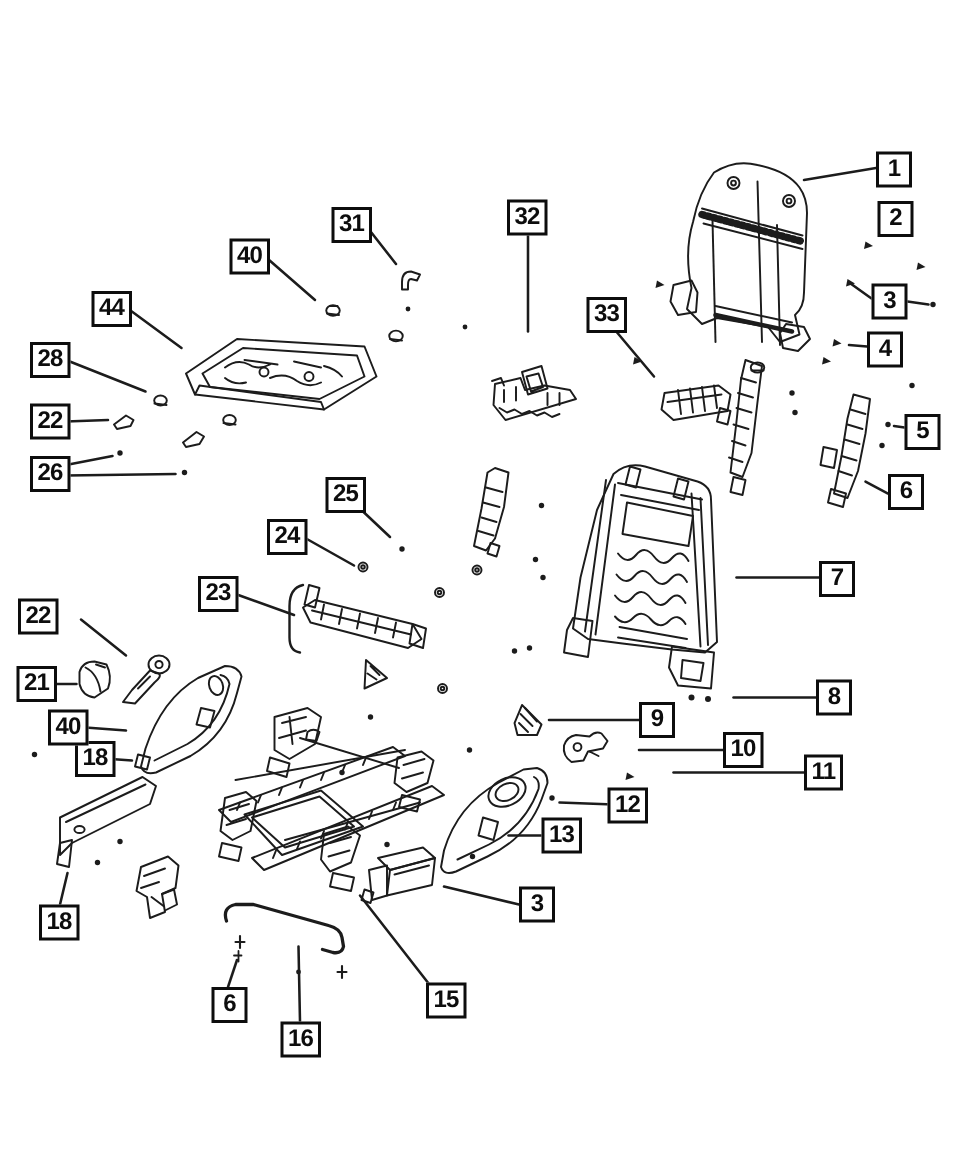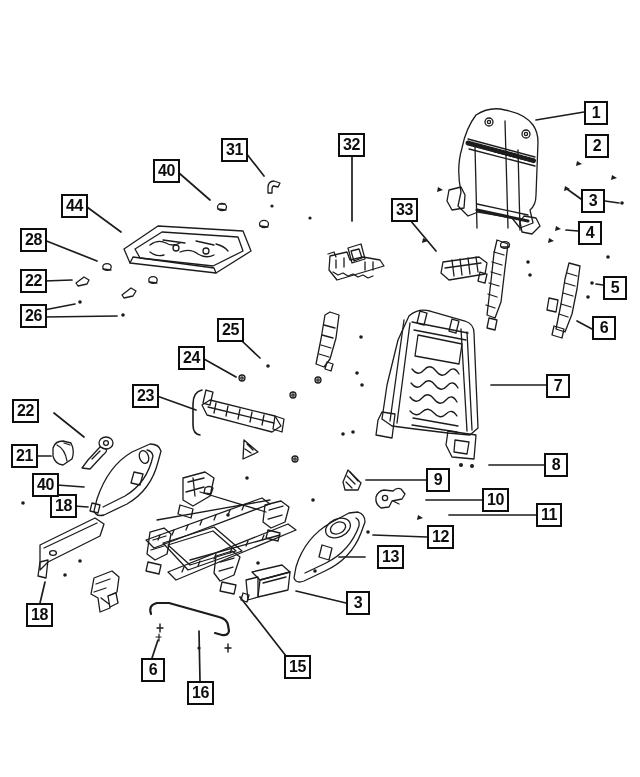--- a/index.html
+++ b/index.html
@@ -323,24 +323,24 @@
     </div>
   <div class="callout" style="left:426px;top:468px">
       <span>9</span>
     </div>
   <div class="callout" style="left:482px;top:488px">
       <span>10</span>
     </div>
   <div class="callout" style="left:536px;top:503px">
       <span>11</span>
     </div>
-  <div class="callout" style="left:427px;top:525px">
+  <div class="callout" style="left:405px;top:525px">
       <span>12</span>
     </div>
-  <div class="callout" style="left:377px;top:545px">
+  <div class="callout" style="left:361px;top:545px">
       <span>13</span>
     </div>
   <div class="callout" style="left:346px;top:591px">
       <span>3</span>
     </div>
   <div class="callout" style="left:284px;top:655px">
       <span>15</span>
     </div>
   <div class="callout" style="left:187px;top:681px">
       <span>16</span>

